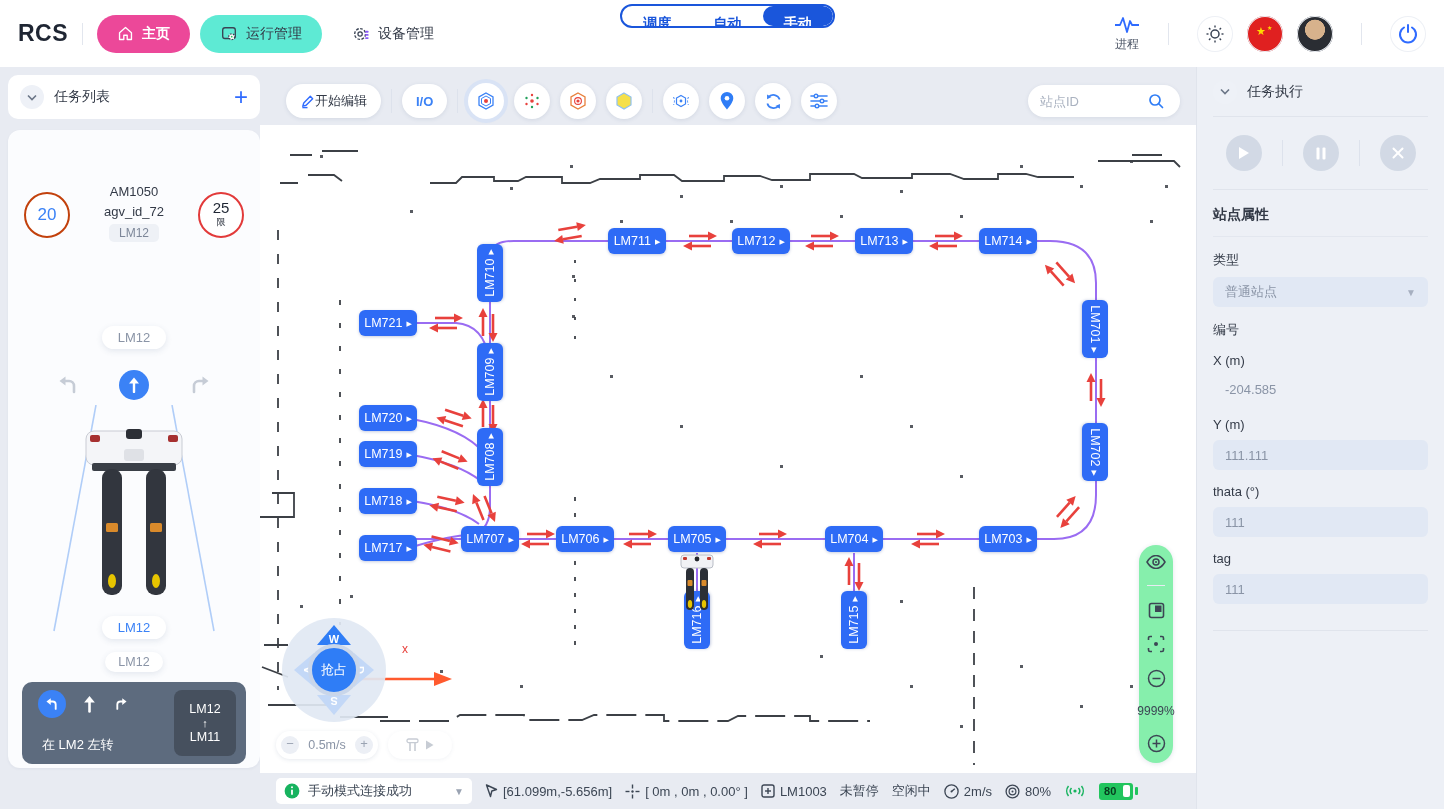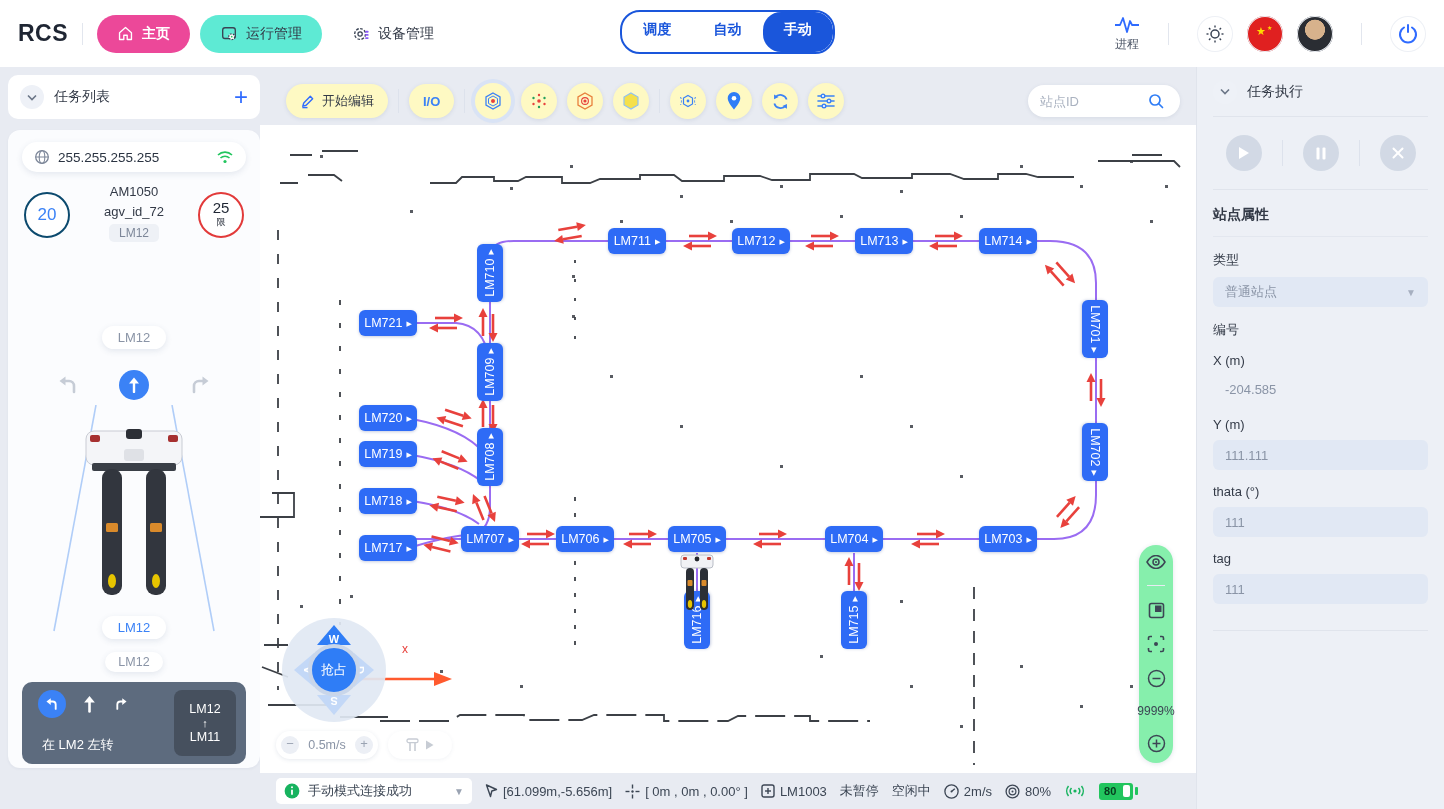--- a/index.html
+++ b/index.html
@@ -10,21 +10,21 @@
   
   .navbar { position:absolute; left:0; top:0; width:1444px; height:67px; background:#fff;
             display:flex; align-items:center; padding:0 18px; z-index:50; }
   .logo { font-size:23px; font-weight:700; color:#1f2633; letter-spacing:.5px; }
   .nav-div { width:1px; height:22px; background:#e2e6ee; margin:0 14px; }
   .nav-pill { display:flex; align-items:center; gap:8px; height:38px; padding:0 20px;
               border-radius:20px; font-size:14px; color:#333a47; cursor:pointer; }
   .nav-pill.active { background:#ec4899; color:#fff; font-weight:600; }
   .nav-pill.soft { background:#5eead4; margin-left:10px; }
   .nav-pill.plain { background:transparent; margin-left:10px; }
-  .mode-switch { position:absolute; left:620px; top:10px; width:215px; height:44px;
+  .mode-switch { position:absolute; left:620px; top:4px; width:215px; height:24px;
                  border:2px solid #1a56db; border-radius:20px; background:#fff;
                  display:flex; align-items:center; overflow:hidden; }
   .mode-tab { flex:1; text-align:center; font-size:14px; font-weight:700; color:#1a56db;
               height:100%; line-height:34px; cursor:pointer; }
   .mode-tab.active { background:#1a56db; color:#fff; border-radius:18px; }
   .nav-right { margin-left:auto; display:flex; align-items:center; gap:14px; }
   .process { display:flex; flex-direction:column; align-items:center; gap:1px; cursor:pointer; }
   .process span { font-size:12px; color:#4a5364; }
   .circ-btn { width:36px; height:36px; border-radius:50%; background:#fff; display:flex;
               align-items:center; justify-content:center; cursor:pointer; box-shadow:0 0 0 1px #edf0f5 inset; }
@@ -44,21 +44,21 @@
   .vehicle-card { margin-top:11px; height:638px; background:#fbfcfe; border-radius:12px; position:relative;
                   box-shadow:0 1px 3px rgba(40,60,100,.05); overflow:hidden; }
   .ip-pill { position:absolute; left:14px; right:14px; top:12px; height:30px; background:#fff;
              border-radius:16px; box-shadow:0 2px 6px rgba(60,80,120,.12); display:flex; align-items:center;
              gap:8px; padding:0 12px; font-size:13.5px; color:#2b3442; }
   .ip-pill .wifi { margin-left:auto; }
   .gauge-row { position:absolute; left:0; right:0; top:54px; display:flex; justify-content:space-between;
                padding:0 16px; align-items:flex-start; }
   .g-circle { width:46px; height:46px; border-radius:50%; background:#fff; display:flex; flex-direction:column;
               align-items:center; justify-content:center; margin-top:8px; }
-  .g-blue { border:2px solid #0c4a6e; color:#3b82f6; font-size:17px; }
+  .g-blue { border:2px solid #c2410c; color:#3b82f6; font-size:17px; }
   .g-red  { border:2px solid #e23a3a; color:#1f2633; font-size:15px; line-height:14px; }
   .g-red .lim { font-size:9px; color:#1f2633; }
   .g-center { text-align:center; font-size:13px; color:#333a47; display:flex; flex-direction:column; gap:5px; align-items:center; }
   .mini-tag { background:#eef1f6; border-radius:5px; padding:2px 10px; font-size:12px; color:#7c8698; }
   .pill { background:#fff; border-radius:14px; box-shadow:0 2px 6px rgba(60,80,120,.12); padding:4px 16px;
           font-size:13px; color:#8a94a6; }
   .pill-row { position:absolute; left:0; right:0; display:flex; justify-content:center; }
   .turn-row { position:absolute; left:0; right:0; top:240px; display:flex; justify-content:center; gap:38px; align-items:center; }
   .up-circle { width:30px; height:30px; border-radius:50%; background:#3b82f6; display:flex; align-items:center; justify-content:center; }
   .fork-wrap { position:absolute; left:0; top:275px; width:252px; height:230px; }
@@ -67,22 +67,22 @@
   .navdark-left { flex:1; display:flex; flex-direction:column; justify-content:space-between; }
   .navdark-icons { display:flex; align-items:center; gap:16px; padding-left:6px; }
   .blue-turn { width:28px; height:28px; border-radius:50%; background:#3b82f6; display:flex; align-items:center; justify-content:center; }
   .navdark-text { font-size:13px; padding-left:10px; padding-bottom:2px; }
   .navdark-box { width:62px; background:#46505e; border-radius:8px; display:flex; flex-direction:column;
                  align-items:center; justify-content:center; gap:1px; font-size:12.5px; }
 
   
   .map-region { position:absolute; left:260px; top:67px; width:936px; height:742px; }
   .map-toolbar { position:absolute; left:26px; top:16px; right:16px; height:36px; display:flex; align-items:center; gap:10px; z-index:20; }
-  .tb-btn { height:34px; background:#fef9c3; border-radius:18px; box-shadow:0 1px 4px rgba(60,80,120,.12);
-            display:flex; align-items:center; justify-content:center; gap:7px; padding:0 14px; font-size:13px;
+  .tb-btn { height:34px; background:#ffffff; border-radius:18px; box-shadow:0 1px 4px rgba(60,80,120,.12);
+            display:flex; align-items:center; justify-content:center; padding:0 14px; font-size:13px;
             color:#333a47; cursor:pointer; }
   .tb-icon { width:36px; height:36px; padding:0; border-radius:50%; }
   .tb-icon.selected { box-shadow:0 0 0 4px #d9e3f5, 0 1px 4px rgba(60,80,120,.12); }
   .tb-div { width:1px; height:24px; background:#dde2ec; }
   .io-label { color:#3b82f6; font-weight:700; }
   .search-box { margin-left:auto; width:152px; height:32px; background:#fff; border-radius:16px;
                 box-shadow:0 1px 4px rgba(60,80,120,.10); display:flex; align-items:center; padding:0 12px; gap:8px; }
   .search-box input { border:none; outline:none; width:100px; font-size:13px; color:#333; background:transparent;
                       font-family:inherit; }
   .search-box input::placeholder { color:#aab2c0; }
@@ -256,35 +256,20 @@
       <div class="chev-circle">
         <svg width="10" height="7" viewBox="0 0 10 7">
             <polyline points="1,1.5 5,5.5 9,1.5" fill="none" stroke="#6b7687" stroke-width="1.6"></polyline>
           </svg>
       </div>
       <span class="lp-title">任务列表</span>
       <span class="plus-btn">+</span>
     </div>
 
     <div class="vehicle-card">
-      <div class="ip-pill">
-        <svg width="16" height="16" viewBox="0 0 16 16">
-            <circle cx="8" cy="8" r="6.3" fill="none" stroke="#7c8698" stroke-width="1.3"></circle>
-            <ellipse cx="8" cy="8" rx="2.8" ry="6.3" fill="none" stroke="#7c8698" stroke-width="1.1"></ellipse>
-            <line x1="1.7" y1="8" x2="14.3" y2="8" stroke="#7c8698" stroke-width="1.1"></line>
-          </svg>
-        <span>255.255.255.255</span>
-        <span class="wifi">
-          <svg width="18" height="14" viewBox="0 0 18 14">
-              <path d="M2 5 A10 10 0 0 1 16 5" fill="none" stroke="#22c55e" stroke-width="1.6"></path>
-              <path d="M4.5 8 A6.5 6.5 0 0 1 13.5 8" fill="none" stroke="#22c55e" stroke-width="1.6"></path>
-              <circle cx="9" cy="11.5" r="1.6" fill="#22c55e"></circle>
-            </svg>
-        </span>
-      </div>
       <div class="gauge-row">
         <div class="g-circle g-blue">
             <span>20</span>
           </div>
         <div class="g-center">
           <span>AM1050</span>
           <span>agv_id_72</span>
           <span class="mini-tag">LM12</span>
         </div>
         <div class="g-circle g-red">

